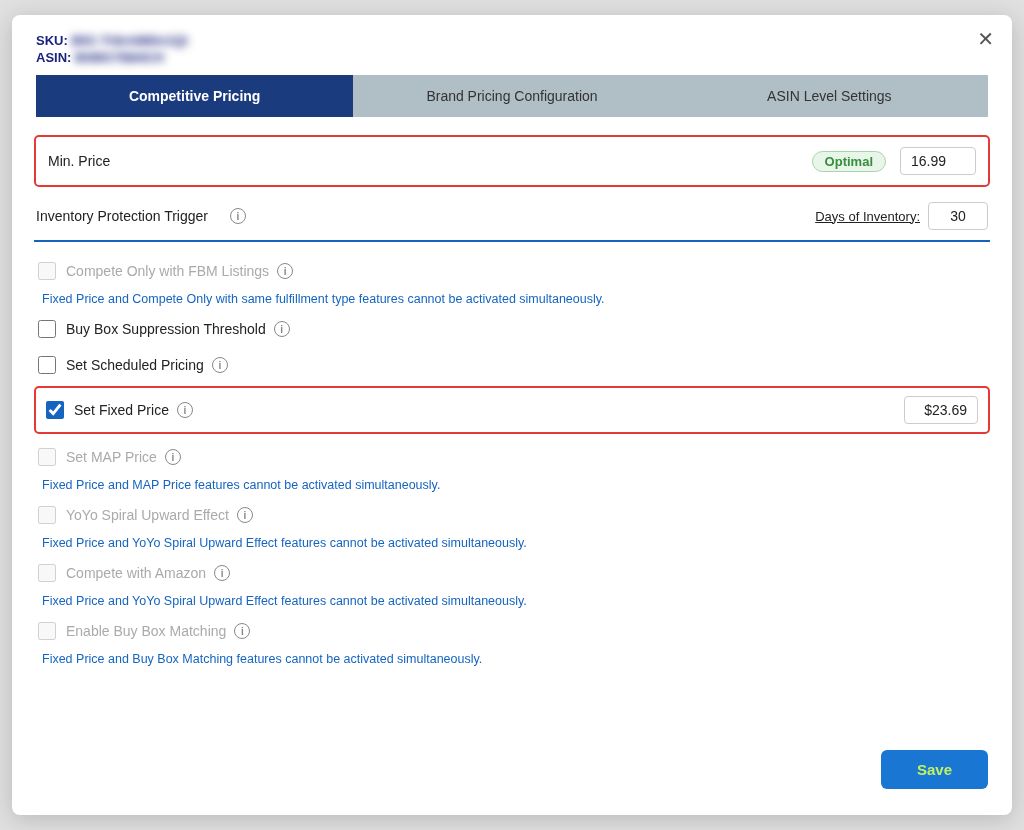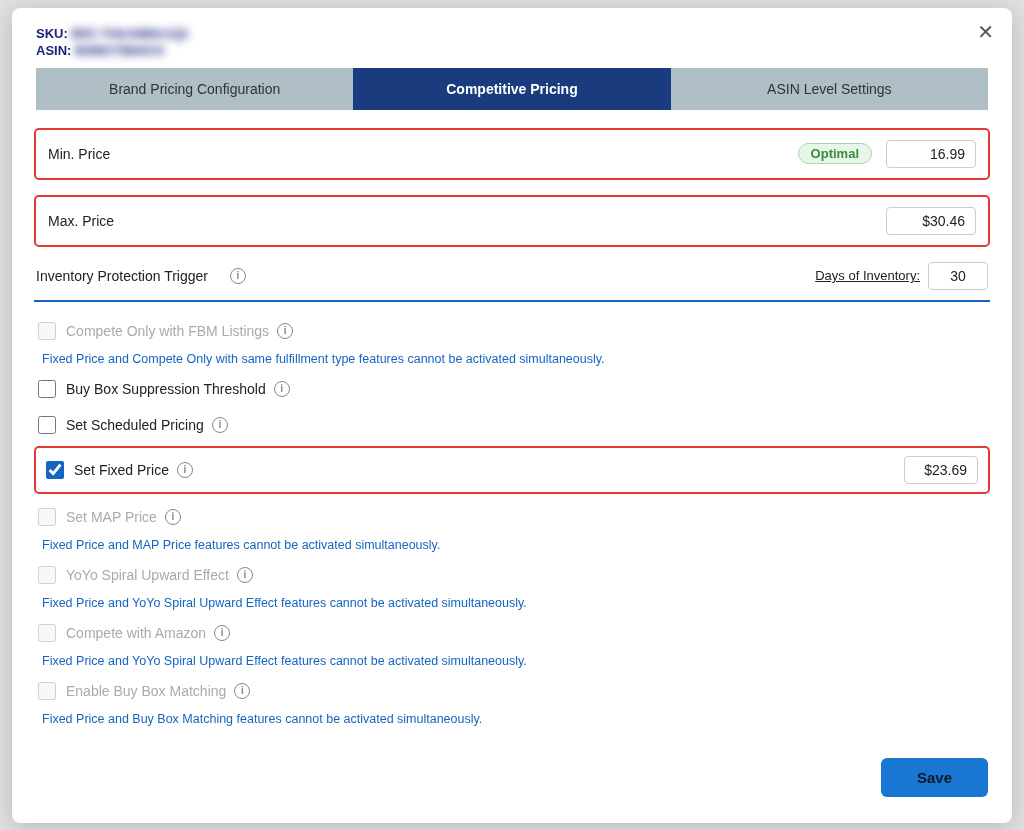--- a/index.html
+++ b/index.html
@@ -103,22 +103,21 @@
       padding: 2px 12px;
       border-radius: 12px;
       margin-right: 14px;
       border: 1px solid #a5d6a7;
     }
     .price-input {
       border: 1.5px solid #ccc;
       border-radius: 4px;
       padding: 5px 10px;
       font-size: 14px;
-      width: 90px;
-      text-align: right;
+      width: 76px;
       color: #222;
       outline: none;
     }
     .inventory-row {
       display: flex;
       align-items: center;
       margin-bottom: 14px;
       padding: 0 2px;
       border-bottom: 2px solid #1565c0;
       padding-bottom: 10px;
@@ -216,21 +215,21 @@
     .checkbox-row-right {
       margin-left: auto;
     }
     .save-btn-row {
       display: flex;
       justify-content: flex-end;
       padding: 14px 24px 6px 24px;
     }
     .save-btn {
       background: #1976d2;
-      color: #0f172a;
+      color: #bef264;
       border: none;
       border-radius: 6px;
       padding: 11px 36px;
       font-size: 15px;
       font-weight: bold;
       cursor: pointer;
       transition: background 0.2s;
     }
   </style>
 </head>
@@ -243,38 +242,34 @@
     <div class="sku-line">
       <span>SKU:</span>
       <span class="blurred">B5C-Tr8ch88lin1Qt</span>
     </div>
     <div class="asin-line">
       <span>ASIN:</span>
       <span class="blurred">B0891TB84CH</span>
     </div>
 
     <div class="tabs">
+      <button class="tab active">Competitive Pricing</button>
       <button class="tab">Brand Pricing Configuration</button>
-      <button class="tab active">Competitive Pricing</button>
       <button class="tab">ASIN Level Settings</button>
     </div>
   </div>
 
   <div class="content">
 
     <div class="field-row">
       <span class="field-label">Min. Price</span>
       <span class="optimal-badge">Optimal</span>
       <input class="price-input" type="text" value="16.99" style="">
     </div>
 
-    <div class="field-row">
-      <span class="field-label">Max. Price</span>
-      <input class="price-input" type="text" value="$30.46" style="">
-    </div>
 
     <div class="inventory-row">
       <span class="inventory-label">
         <span>Inventory Protection Trigger</span>
         <span class="info-icon">i</span>
       </span>
       <span class="days-label">Days of Inventory:</span>
       <input class="days-input" type="text" value="30" style="">
     </div>
 

